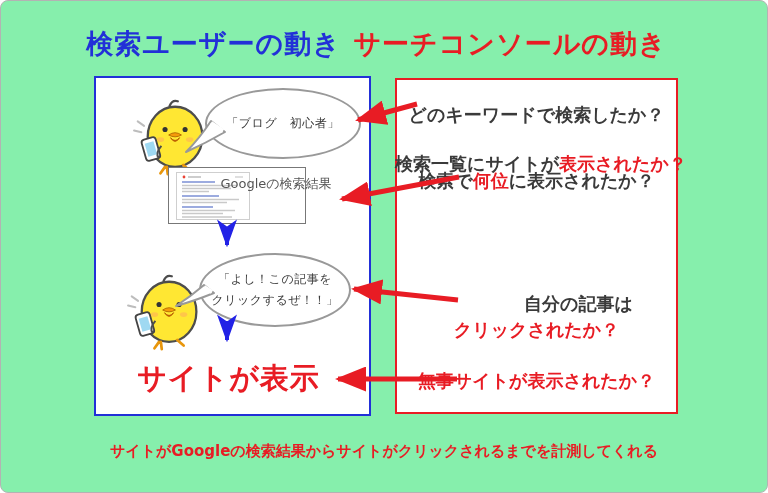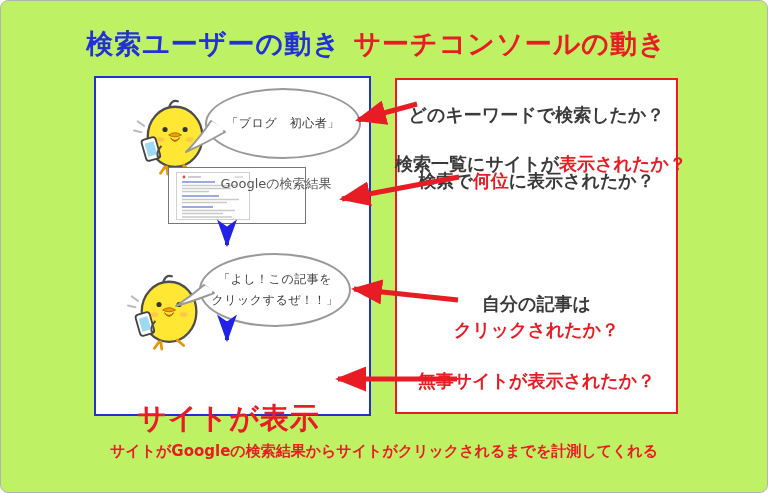--- a/index.html
+++ b/index.html
@@ -1,19 +1,19 @@
 <!DOCTYPE html>
 <html style="--blue: #2230d8; --red: #e81c24; --arrow-blue: #2222e6; --dark-text: #3a3a3a; --chick-yellow: #ffe733;"><head>
 <meta charset="utf-8">
 <style>
   html,body { margin:0; padding:0; background:#fff; }
   body { font-family:"DejaVu Sans","Liberation Sans",sans-serif; }
   .canvas {
     position:relative; width:766px; height:491px; margin:0 auto;
-    background:#bef264; border:1px solid #b3b3b3; border-radius:8px; overflow:hidden;
+    background:#86efac; border:1px solid #b3b3b3; border-radius:8px; overflow:hidden;
   }
   .abs { position:absolute; }
   .title { top:25px; font-weight:bold; font-size:27px; text-align:center; letter-spacing:1px; white-space:nowrap; }
   .title-left  { left:85px;  width:255px; color:var(--blue,#2230d8); }
   .title-right { left:348px; width:322px; color:var(--red,#e81c24); }
 
   .box-blue { left:93px;  top:75px; width:273px; height:336px; border:2px solid var(--blue,#2230d8); background:#fff; }
   .box-red  { left:394px; top:77px; width:279px; height:332px; border:2px solid var(--red,#e81c24); background:#fff; }
 
   .bubble {
@@ -32,28 +32,28 @@
   }
   .g-thumb { left:7px; top:4px; width:72px; height:46px; border:1px solid #cfcfcf; background:#fff; }
   .g-text {
     left:80px; top:4px; width:54px; height:46px;
     display:flex; align-items:flex-start; justify-content:center;
     color:#555; font-size:13px; line-height:23px; white-space:nowrap;
   }
 
   .result-label {
     left:120px; top:358px; width:215px; text-align:center;
-    color:var(--red,#e81c24); font-weight:bold; font-size:29px; letter-spacing:1px; white-space:nowrap;margin-top:40px;
+    color:var(--red,#e81c24); font-weight:bold; font-size:29px; letter-spacing:1px; white-space:nowrap;
   }
 
   .q { left:394px; width:283px; text-align:center; font-weight:bold; font-size:18px;
        color:var(--dark-text,#3a3a3a); white-space:nowrap; }
   .q .red, .q.red { color:var(--red,#e81c24); }
   .q1 { top:102px; } .q2 { top:151px; } .q3 { top:168px; }
-  .q4a { top:291px; } .q4b { top:317px; } .q5 { top:368px; }
+  .q4a { top:291px;margin-left:42px; } .q4b { top:317px; } .q5 { top:368px; }
 
   .footer-caption {
     left:0; top:441px; width:766px; text-align:center;
     color:var(--red,#e81c24); font-weight:bold; font-size:15px; white-space:nowrap;
   }
   .overlay { left:0; top:0; pointer-events:none; }
   .chick1 { left:122px; top:93px; }
   .chick2 { left:116px; top:268px; }
 </style>
 </head>

